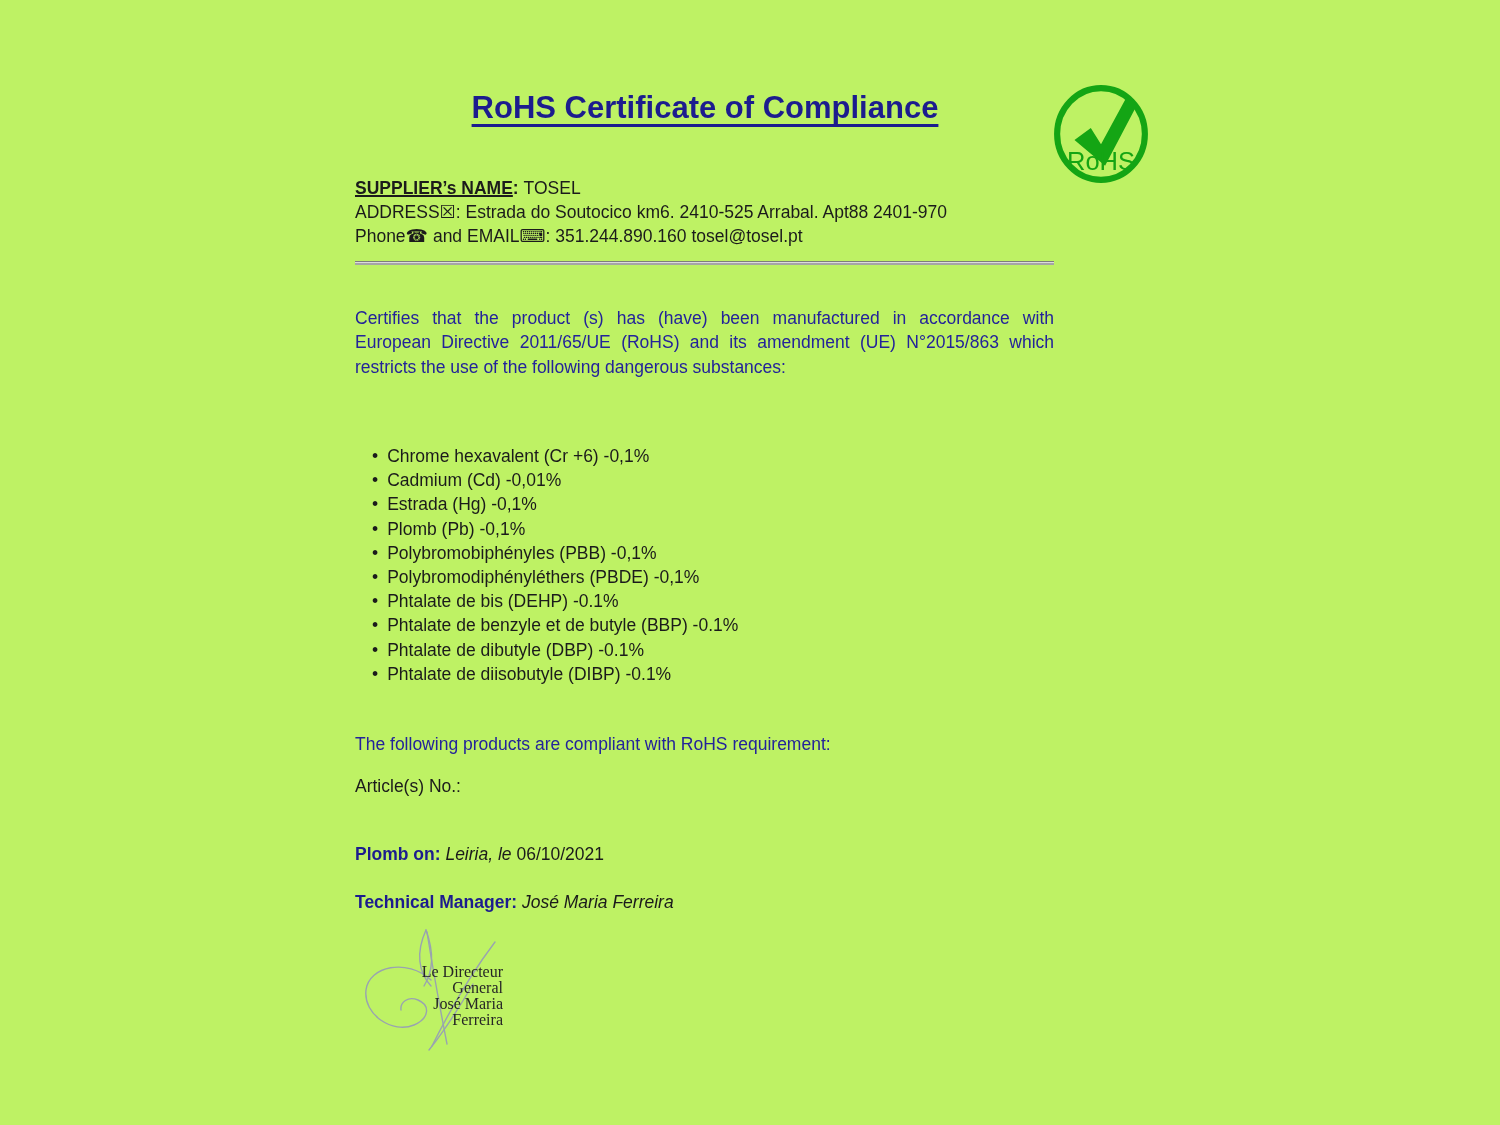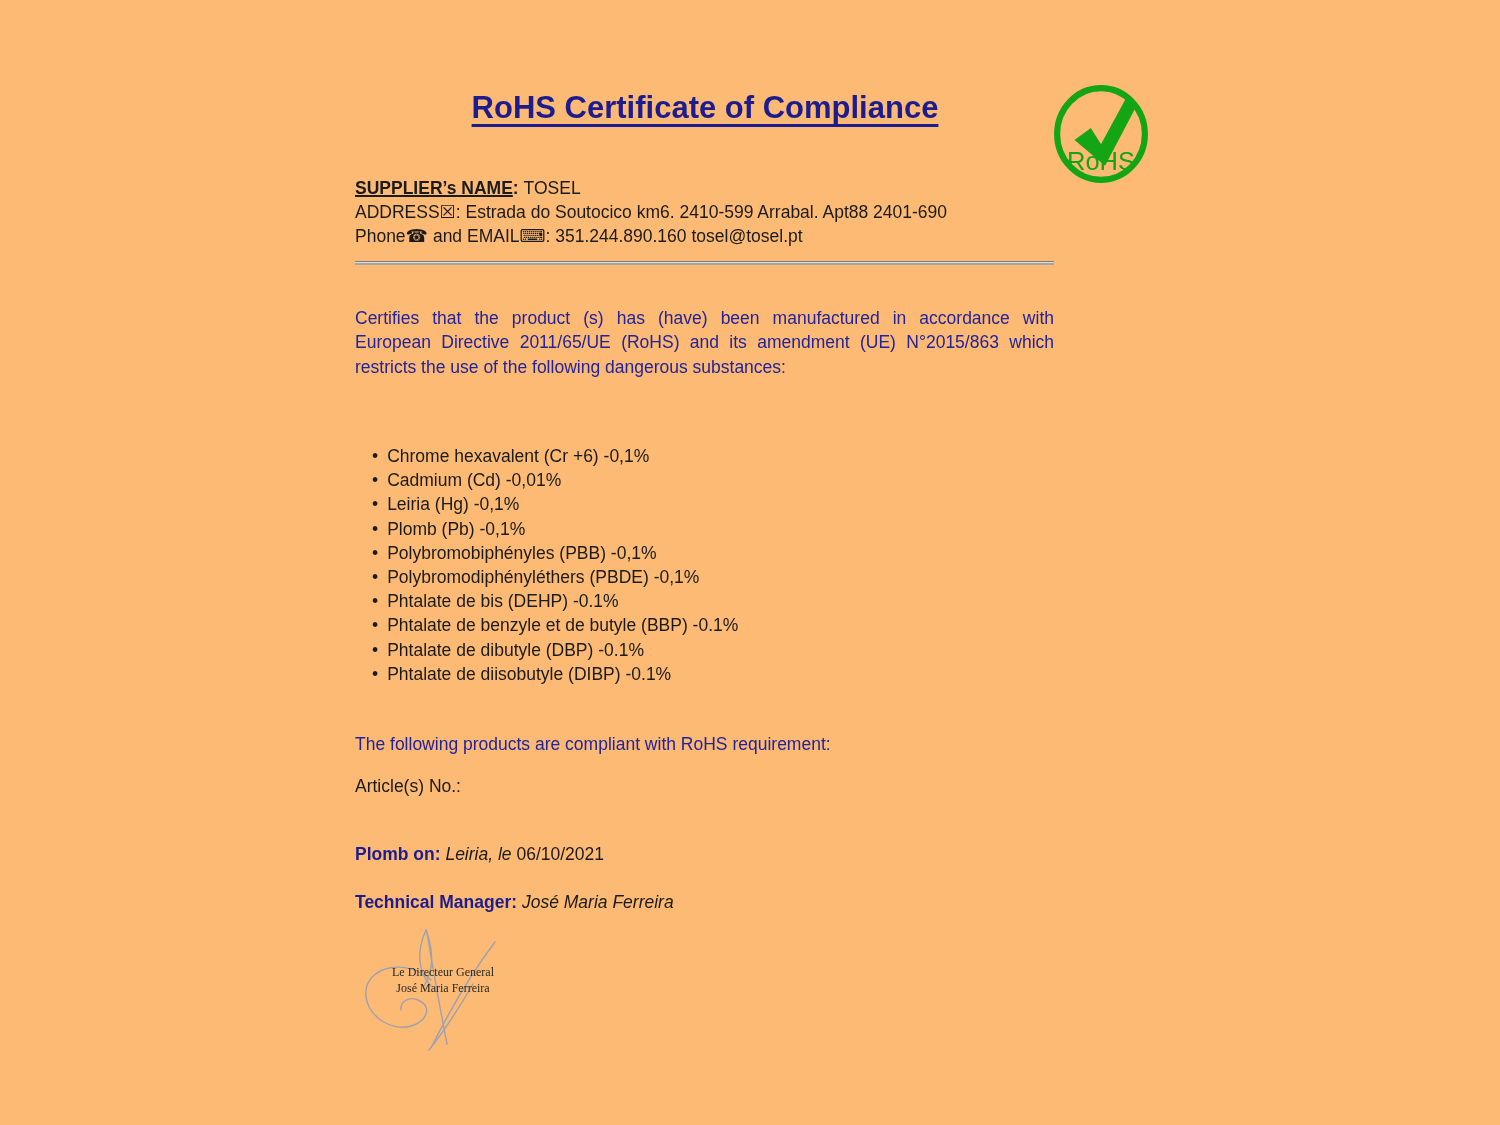--- a/index.html
+++ b/index.html
@@ -1,19 +1,19 @@
 <!DOCTYPE html>
 <html><head>
 <meta charset="utf-8">
 <style>
   html,body{margin:0;padding:0;background:#fff;}
   .page{
     position:relative;
     width:1500px;height:1125px;
-    background:#fdba74;
+    background:#bef264;
     overflow:hidden;
     font-family:"Liberation Sans", sans-serif;
     color:#1b1b1b;
   }
   
   .title{
     position:absolute;left:355px;top:90px;width:700px;
     text-align:center;
     font-size:31px;font-weight:bold;
     color:#1c1c8e;
@@ -47,22 +47,22 @@
   .article{position:absolute;left:355px;top:776px;font-size:17.5px;}
   
   .made-on{position:absolute;left:355px;top:844px;font-size:17.5px;}
   .tech-mgr{position:absolute;left:355px;top:892px;font-size:17.5px;}
   .navy-bold{font-weight:bold;color:#1c1c8e;}
   .italic{font-style:italic;}
   
   .signature{position:absolute;left:355px;top:920px;width:150px;height:132px;}
   .signature svg{position:absolute;left:0;top:0;}
   .sig-text{
-    position:absolute;left:28px;top:44px;width:120px;text-align:center;
-    font-family:"Liberation Serif", serif;font-size:12px;line-height:16px;color:#262626;
+    position:absolute;left:28px;top:44px;width:120px;text-align:right;
+    font-family:"Liberation Serif", serif;font-size:16px;line-height:16px;color:#262626;
   }
 </style>
 </head>
 <body>
 
 <div class="page">
 
   <div class="title">RoHS Certificate of Compliance</div>
 
   <div class="logo">
@@ -71,39 +71,39 @@
       <path d="M22,55 L38,43 L48,59 L73,13 L83,21 L52,80 Z" fill="#14a514"></path>
       <text x="48" y="84" text-anchor="middle" font-family="Liberation Sans, sans-serif" font-size="25" fill="#14a514">RoHS</text>
     </svg>
   </div>
 
   <div class="supplier">
     <div>
       <span class="lbl-bold underline">SUPPLIER’s NAME</span><span class="lbl-bold">: </span><span>TOSEL</span>
     </div>
     <div>
-      <span>ADDRESS</span><span class="glyph">☒</span><span>: Estrada do Soutocico km6. 2410-599 Arrabal. Apt88 2401-690</span>
+      <span>ADDRESS</span><span class="glyph">☒</span><span>: Estrada do Soutocico km6. 2410-525 Arrabal. Apt88 2401-970</span>
     </div>
     <div>
       <span>Phone</span><span class="glyph">☎</span><span> and EMAIL</span><span class="glyph">⌨</span><span>: 351.244.890.160 tosel@tosel.pt</span>
     </div>
   </div>
 
   <div class="rule"></div>
 
   <div class="certif">
     <div class="just">Certifies that the product (s) has (have) been manufactured in accordance with</div>
     <div class="just">European Directive 2011/65/UE (RoHS) and its amendment (UE) N°2015/863 which</div>
     <div class="last">restricts the use of the following dangerous substances:</div>
   </div>
 
   <ul class="substances">
     <li>Chrome hexavalent (Cr +6) -0,1%</li>
     <li>Cadmium (Cd) -0,01%</li>
-    <li>Leiria (Hg) -0,1%</li>
+    <li>Estrada (Hg) -0,1%</li>
     <li>Plomb (Pb) -0,1%</li>
     <li>Polybromobiphényles (PBB) -0,1%</li>
     <li>Polybromodiphényléthers (PBDE) -0,1%</li>
     <li>Phtalate de bis (DEHP) -0.1%</li>
     <li>Phtalate de benzyle et de butyle (BBP) -0.1%</li>
     <li>Phtalate de dibutyle (DBP) -0.1%</li>
     <li>Phtalate de diisobutyle (DIBP) -0.1%</li>
   </ul>
 
   <div class="statement">The following products are compliant with RoHS requirement:</div>

